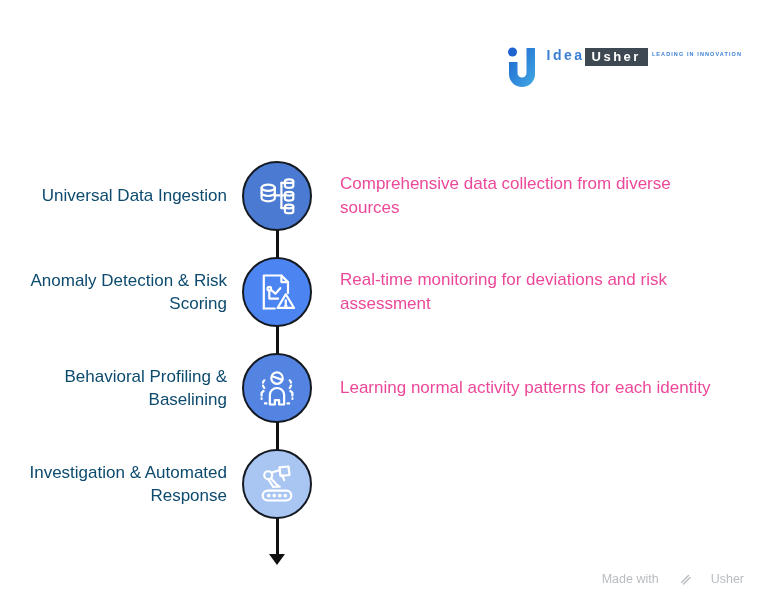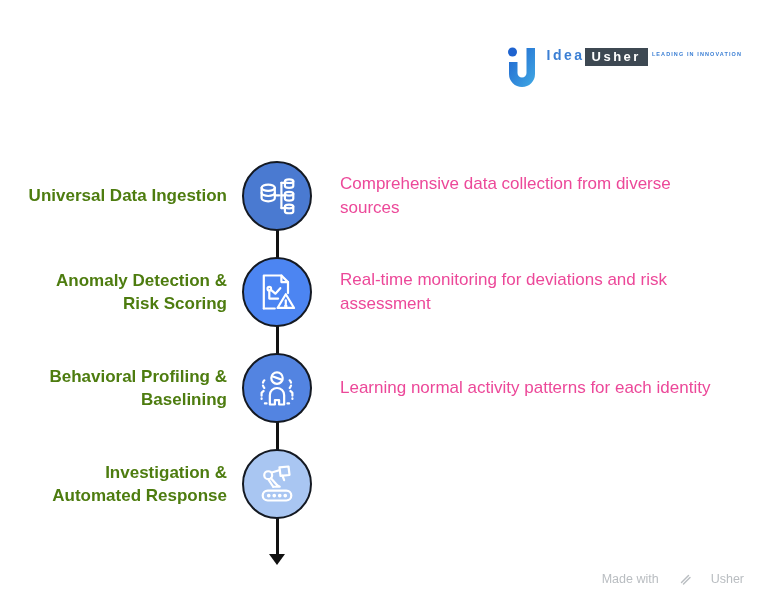--- a/index.html
+++ b/index.html
@@ -30,22 +30,22 @@
   .flow-line { position:absolute; left:276px; top:200px; width:2.5px; height:356px; background:#111111; z-index:0; }
   .flow-arrow {
     position:absolute; left:269px; top:554px; width:0; height:0; z-index:0;
     border-left:8px solid transparent; border-right:8px solid transparent; border-top:11px solid #111111;
   }
 
   
   .rows { position:absolute; top:148px; left:0; width:768px; padding-left:27px; z-index:1; }
   .row { display:flex; align-items:center; height:96px; }
   .step-title {
-    width:200px; text-align:right; font-weight:700; font-size:17px;
-    color:#4d7c0f; line-height:1.38;
+    width:200px; text-align:right; font-weight:400; font-size:17px;
+    color:#0c4a6e; line-height:1.38;
   }
   .circle-col { width:100px; display:flex; justify-content:center; align-items:center; }
   .circle {
     width:70px; height:70px; border-radius:50%; border:2.5px solid #141922;
     display:flex; align-items:center; justify-content:center; z-index:2;
   }
   .step-desc {
     width:378px; margin-left:13px; font-size:17px; color:#ec4899; line-height:1.4;
   }
   .icon-svg { display:block; }

